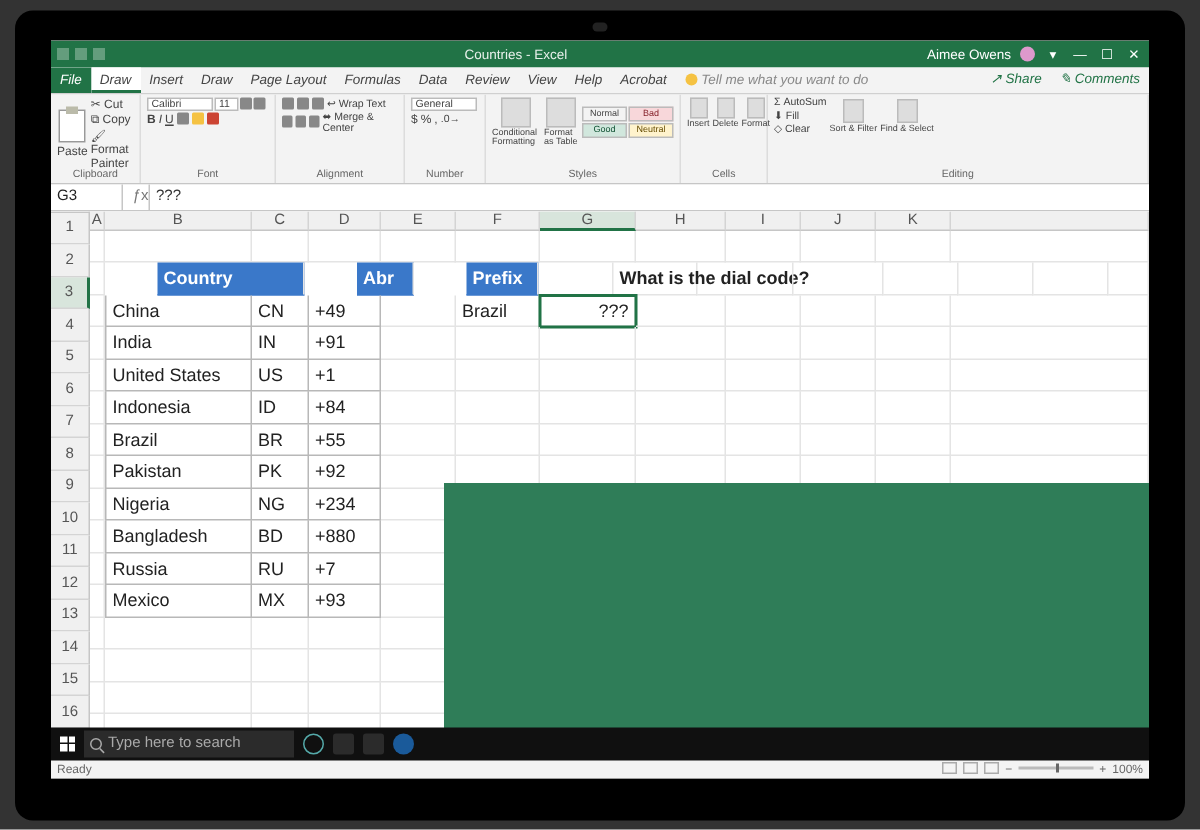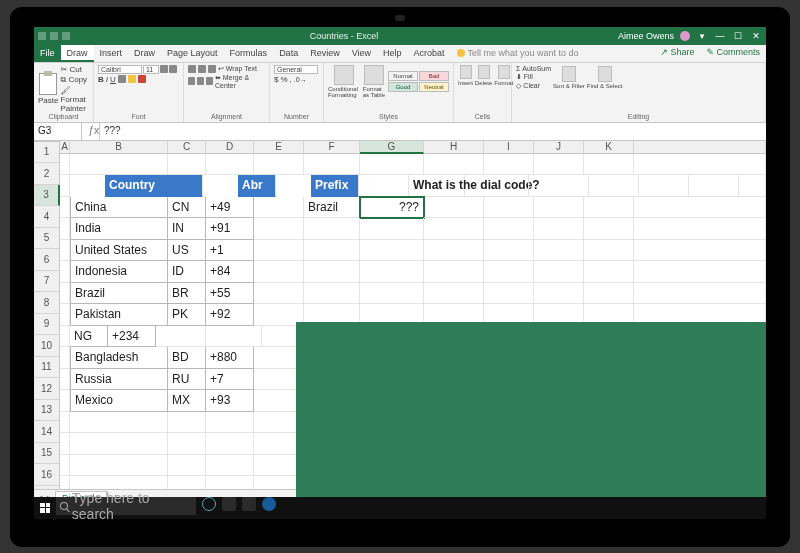--- a/index.html
+++ b/index.html
@@ -61,20 +61,21 @@
 
   
   .ribbontabs {
     height: 18px;
     background: #f3f3f3;
     border-bottom: 1px solid #d0d0d0;
     display: flex;
     align-items: stretch;
     font-size: 9px;
     color: #444;
+    font-style: italic;
   }
   .tab { padding: 3px 6px; cursor:pointer; }
   .tab.file { background:#217346; color:#fff; }
   .tab.active { border-bottom:2px solid #217346; background:#fff; }
   .tell { flex:0 0 auto; margin-left:6px; display:flex; align-items:center; color:#888; }
   .bulb { width:8px;height:8px;background:#f5c242;border-radius:50%;margin-right:3px; }
   .ribbontabs .spacer { flex:1; }
   .sharebtn { padding:2px 6px; color:#217346; }
 
   
@@ -188,25 +189,25 @@
     font-size:8px;color:#666;padding:0 4px;
   }
   .statusbar .right{display:flex;gap:4px;align-items:center;}
   .viewbtn{width:10px;height:8px;border:1px solid #aaa;}
   .zoom{width:50px;height:2px;background:#bbb;position:relative;}
   .zoom::after{content:"";position:absolute;left:50%;top:-2px;width:2px;height:6px;background:#666;}
 
   
   .taskbar{
     position:absolute;
-    left:0;right:0;bottom:0;height:22px;
+    left:0;right:0;bottom:12px;height:22px;
     background:#101010;
-    display:flex;align-items:flex-start;
+    display:flex;align-items:center;
     z-index:6;
-    color:#ccc;font-size:14px;
+    color:#ccc;font-size:10px;
   }
   .start{width:22px;height:22px;display:flex;align-items:center;justify-content:center;}
   .winlogo{width:10px;height:10px;display:grid;grid-template-columns:1fr 1fr;grid-template-rows:1fr 1fr;gap:1px;}
   .winlogo span{background:#fff;}
   .search{flex:0 0 140px;height:18px;background:#2b2b2b;display:flex;align-items:center;padding:0 4px;gap:4px;color:#aaa;}
   .search .mag{width:8px;height:8px;border:1px solid #aaa;border-radius:50%;position:relative;}
   .search .mag::after{content:"";position:absolute;width:4px;height:1px;background:#aaa;bottom:-2px;right:-3px;transform:rotate(45deg);}
   .tbicons{display:flex;gap:6px;padding:0 6px;}
   .tbico{width:14px;height:14px;background:#2b2b2b;border-radius:2px;}
   .tbico.cortana{border-radius:50%;border:1px solid #5aa;background:transparent;}
@@ -533,20 +534,21 @@
               <div class="cell cF"></div>
               <div class="cell cG"></div>
               <div class="cell cH"></div>
               <div class="cell cI"></div>
               <div class="cell cJ"></div>
               <div class="cell cK"></div>
               <div class="cell cRest"></div>
             </div>
             <div class="row">
               <div class="cell cA"></div>
+              <div class="cell cB tblcell left">Nigeria</div>
               <div class="cell cC tblcell">NG</div>
               <div class="cell cD tblcell">+234</div>
               <div class="cell cE"></div>
               <div class="cell cF"></div>
               <div class="cell cG"></div>
               <div class="cell cH"></div>
               <div class="cell cI"></div>
               <div class="cell cJ"></div>
               <div class="cell cK"></div>
               <div class="cell cRest"></div>

